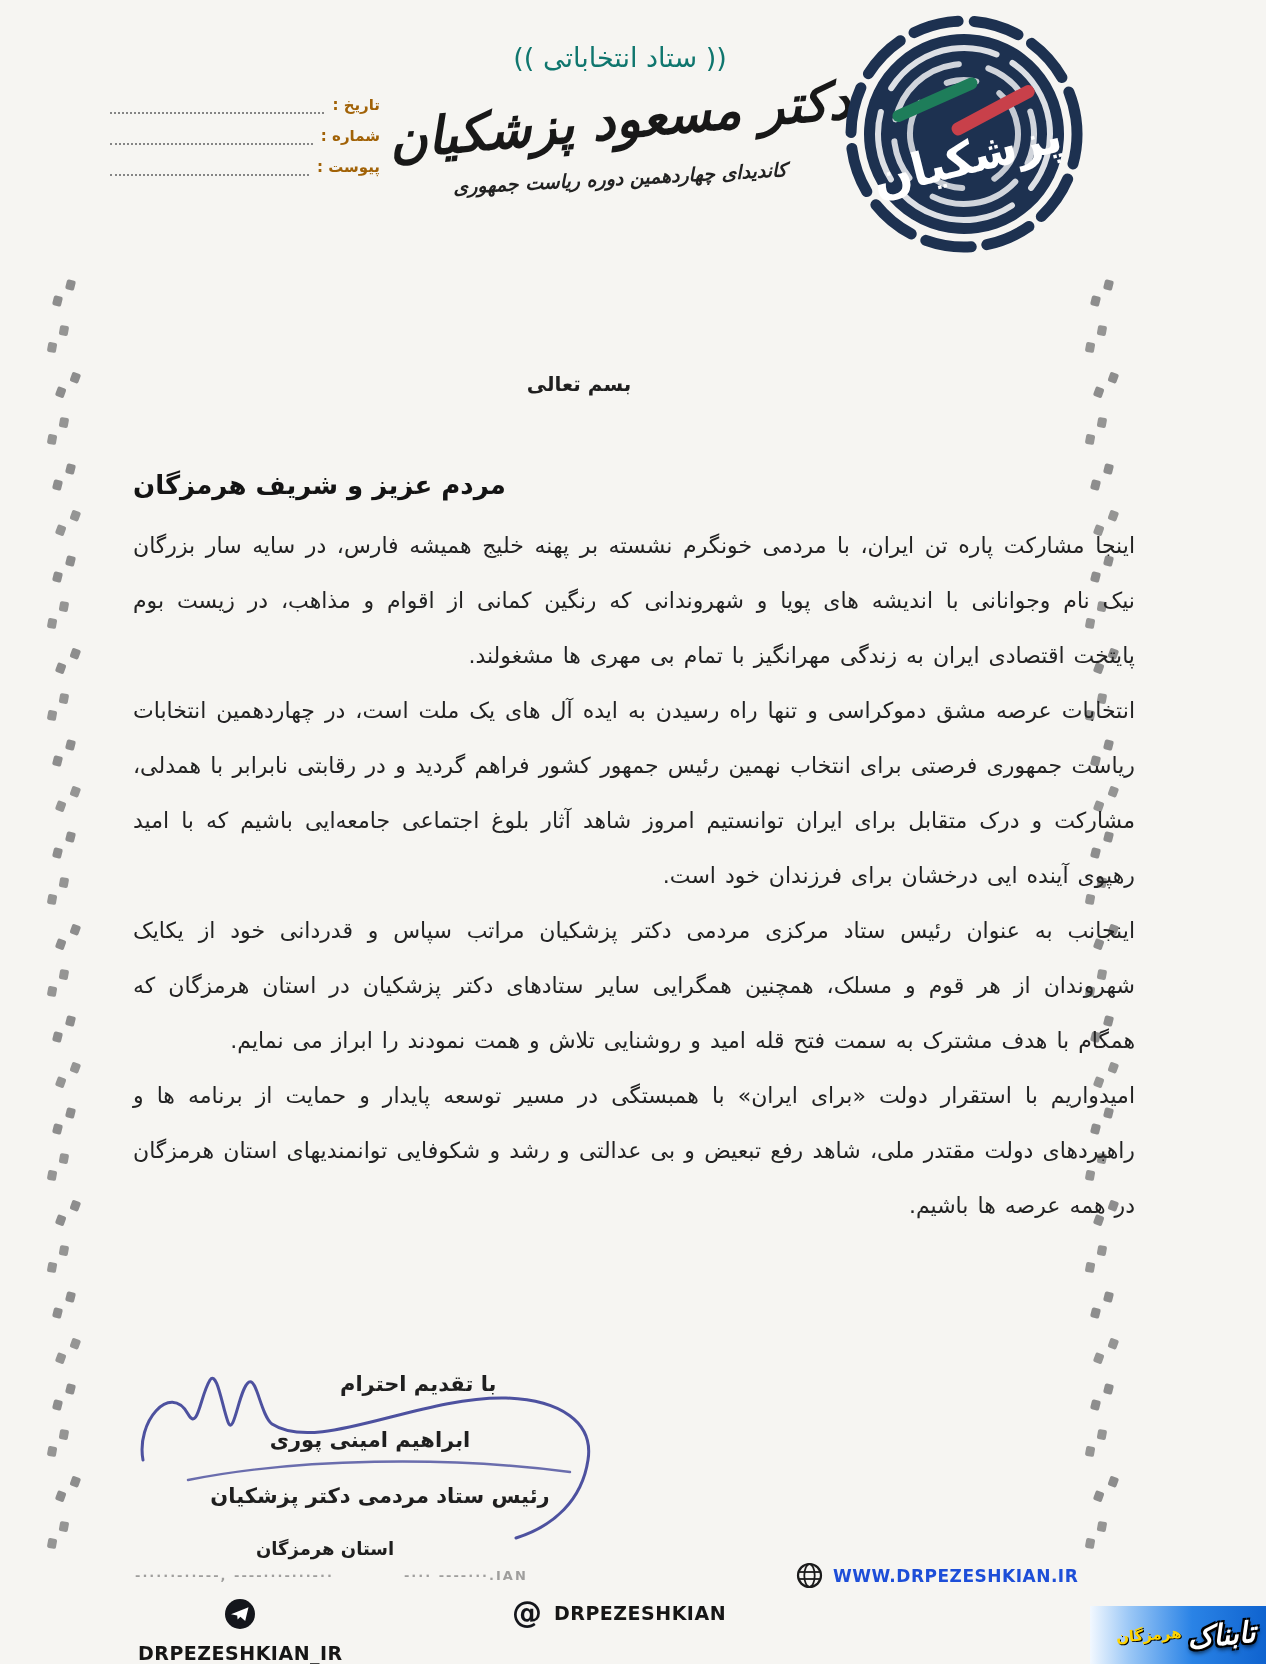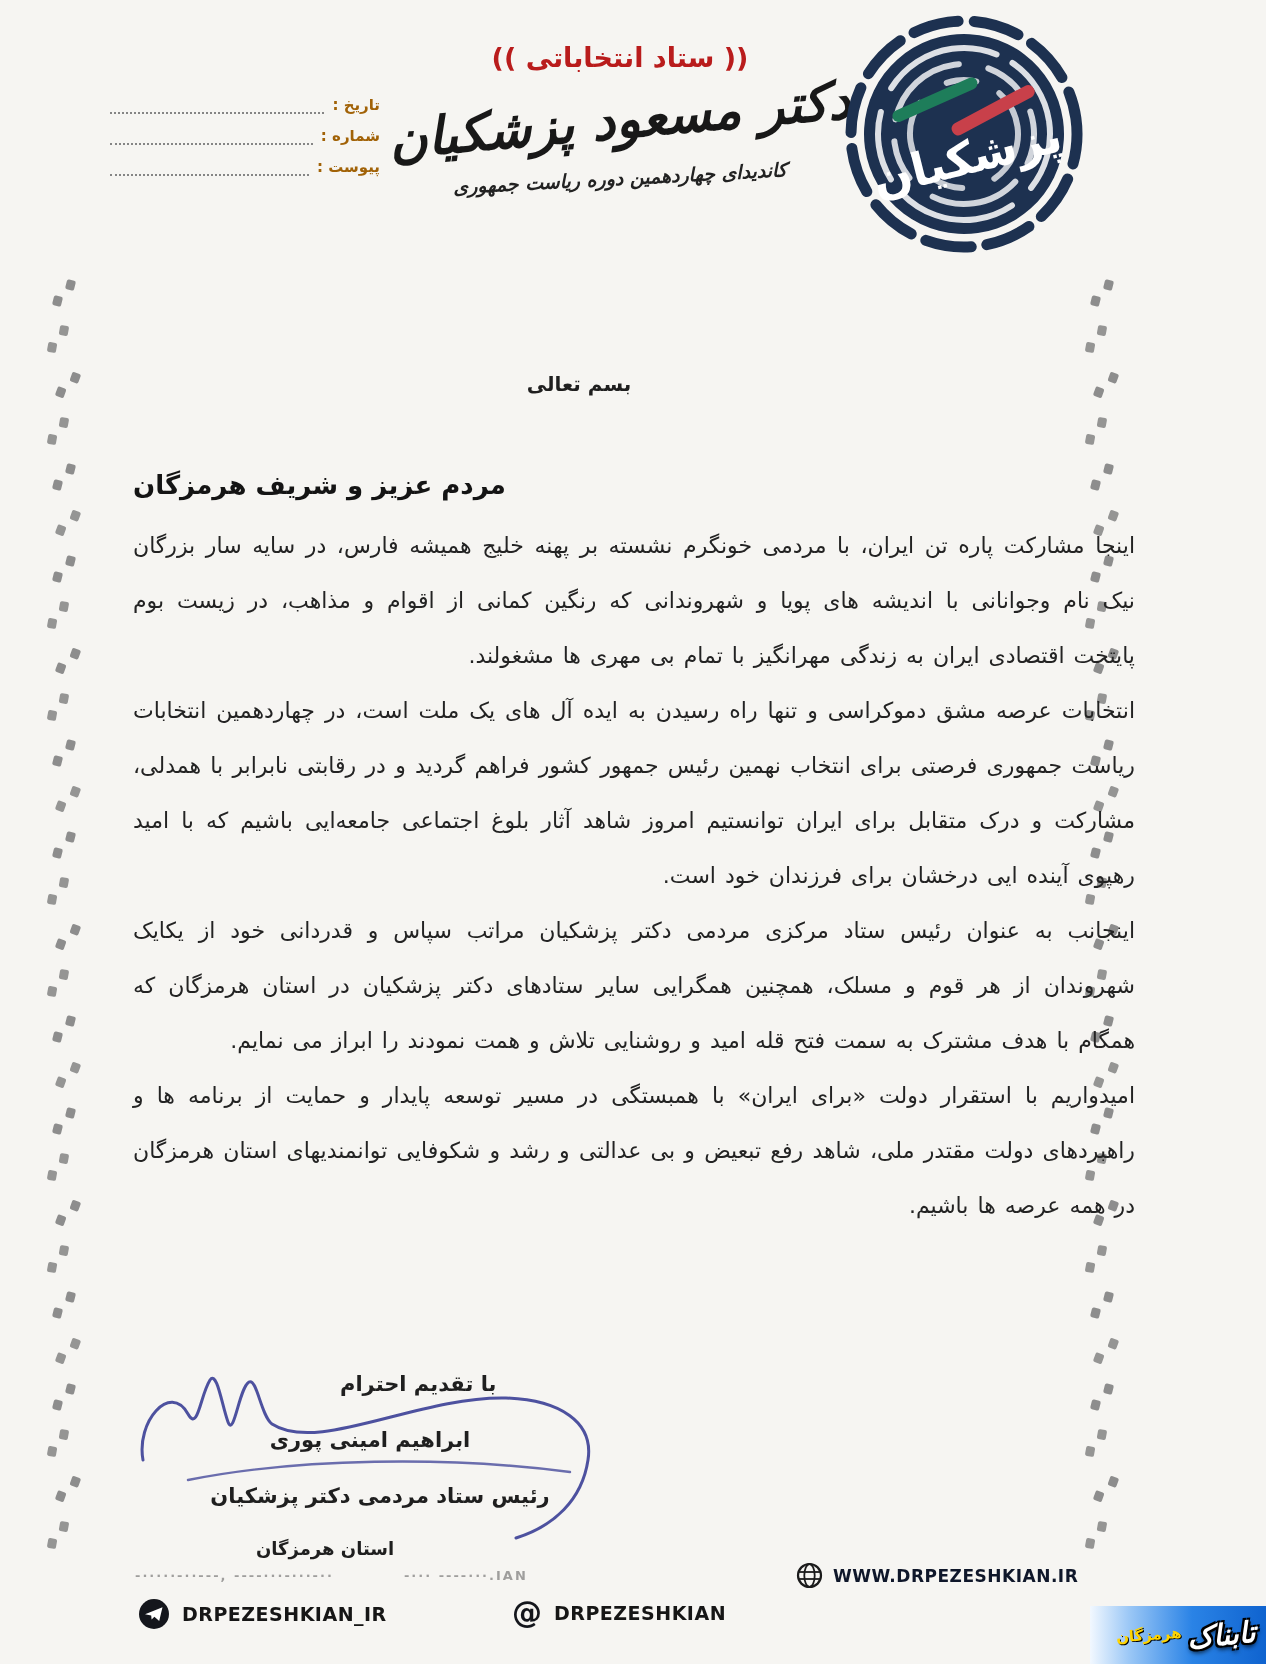--- a/index.html
+++ b/index.html
@@ -14,21 +14,21 @@
   .abs{ position:absolute; }
 
   
   .meta-block{ left:110px; top:96px; width:270px; direction:rtl; }
   .meta-row{ display:flex; align-items:flex-end; gap:8px; margin-bottom:13px; }
   .meta-label{ font-size:15px; font-weight:bold; color:#a16207; white-space:nowrap; }
   .meta-line{ flex:1; border-bottom:2px dotted #6a6a6a; height:14px; opacity:.8; }
 
   
   .head-center{ left:370px; top:42px; width:500px; text-align:center; direction:rtl; }
-  .hq-title{ font-size:27px; font-weight:bold; color:#b91c1c; letter-spacing:1px; }
+  .hq-title{ font-size:27px; font-weight:normal; color:#0f766e; letter-spacing:1px; }
   .candidate-name{
     margin-top:18px; font-size:52px; font-weight:bold; font-style:italic;
     transform:rotate(-5deg); color:#181818; line-height:1.15;
   }
   .candidate-sub{
     margin-top:16px; font-size:19px; font-weight:bold; font-style:italic;
     transform:rotate(-3deg); color:#222;
   }
 
   
@@ -68,22 +68,22 @@
     font-size:21px; font-weight:600; direction:rtl; }
   .sig-region{ left:195px; top:1538px; width:260px; text-align:center;
     font-size:18px; font-weight:600; direction:rtl; }
   .sig-ink{ left:118px; top:1360px; width:520px; height:200px; z-index:3; pointer-events:none; }
 
   
   .footer-faded{ left:135px; top:1568px; width:960px; display:flex; align-items:center;
     gap:70px; opacity:.5; color:#4a4a4a; font-size:13px; letter-spacing:2px; }
   .footer-faded .chunk{ white-space:nowrap; font-weight:bold; }
   .site-item{ left:796px; top:1562px; display:flex; align-items:center; gap:10px; }
-  .site-item .txt{ font-size:17px; font-weight:bold; color:#0f172a; letter-spacing:.5px; }
-  .tg-item{ left:138px; top:1598px; display:flex; align-items:center; gap:12px; }
+  .site-item .txt{ font-size:17px; font-weight:bold; color:#1d4ed8; letter-spacing:.5px; }
+  .tg-item{ left:138px; top:1598px; display:flex; align-items:center; gap:12px;flex-direction:column; }
   .th-item{ left:512px; top:1598px; display:flex; align-items:center; gap:12px; }
   .handle{ font-size:19px; font-weight:bold; color:#161616; letter-spacing:.5px; }
   .at-glyph{ font-size:30px; font-weight:bold; color:#14161c; line-height:1; }
 
   
   .watermark{
     right:0; bottom:0; width:176px; height:58px;
     background:linear-gradient(90deg,#f2f8ff 0%,#9cc8f6 22%,#2a83e6 58%,#0f63cf 100%);
     display:flex; align-items:center; justify-content:flex-end;
     padding:0 10px; gap:6px; z-index:4;

